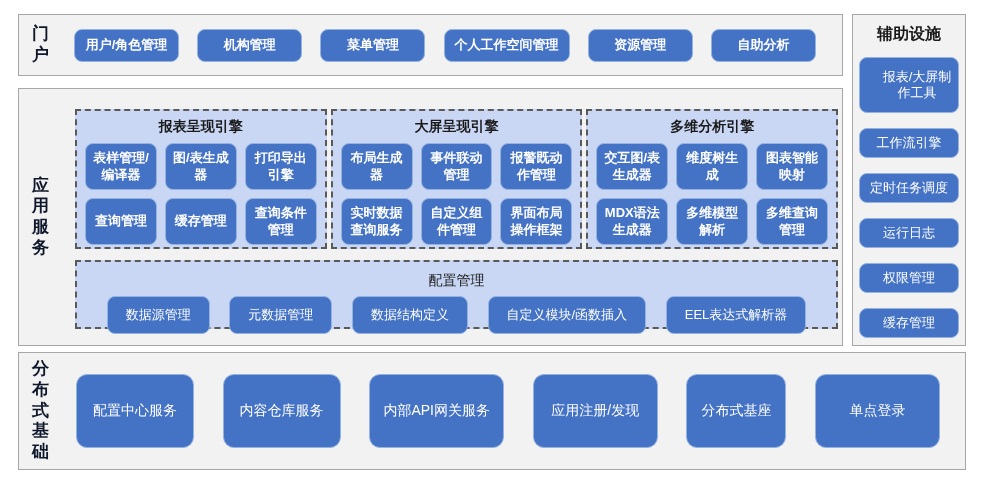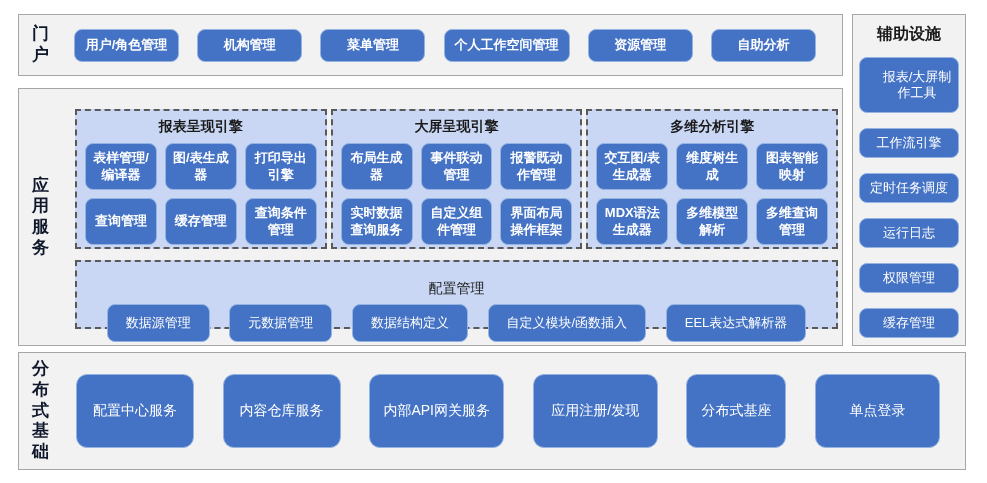--- a/index.html
+++ b/index.html
@@ -64,21 +64,21 @@
   }
   .engine-title { text-align: center; font-size: 14px; color: #1a1a1a; margin: 2px 0 7px 0; }
   .engine-grid { display: grid; grid-template-columns: repeat(3, 1fr); gap: 8px; }
   .engine-grid .btn { min-height: 47px; padding: 2px 4px; font-size: 13px; }
 
   .config-panel {
     margin-top: 11px;
     background: #c9d7f4;
     border: 2px dashed #595959;
     box-sizing: border-box;
-    padding: 16px 10px 10px 10px;
+    padding: 8px 10px 10px 10px;
     height: 69px;
   }
   .config-title { text-align: center; font-size: 14px; color: #1a1a1a; margin: 2px 0 6px 0; }
   .config-row { display: flex; justify-content: space-evenly; align-items: flex-end; }
   .config-row .btn { height: 38px; padding: 0 18px; min-width: 95px; }
 
   
   .dist-buttons {
     flex: 1;
     display: flex;

